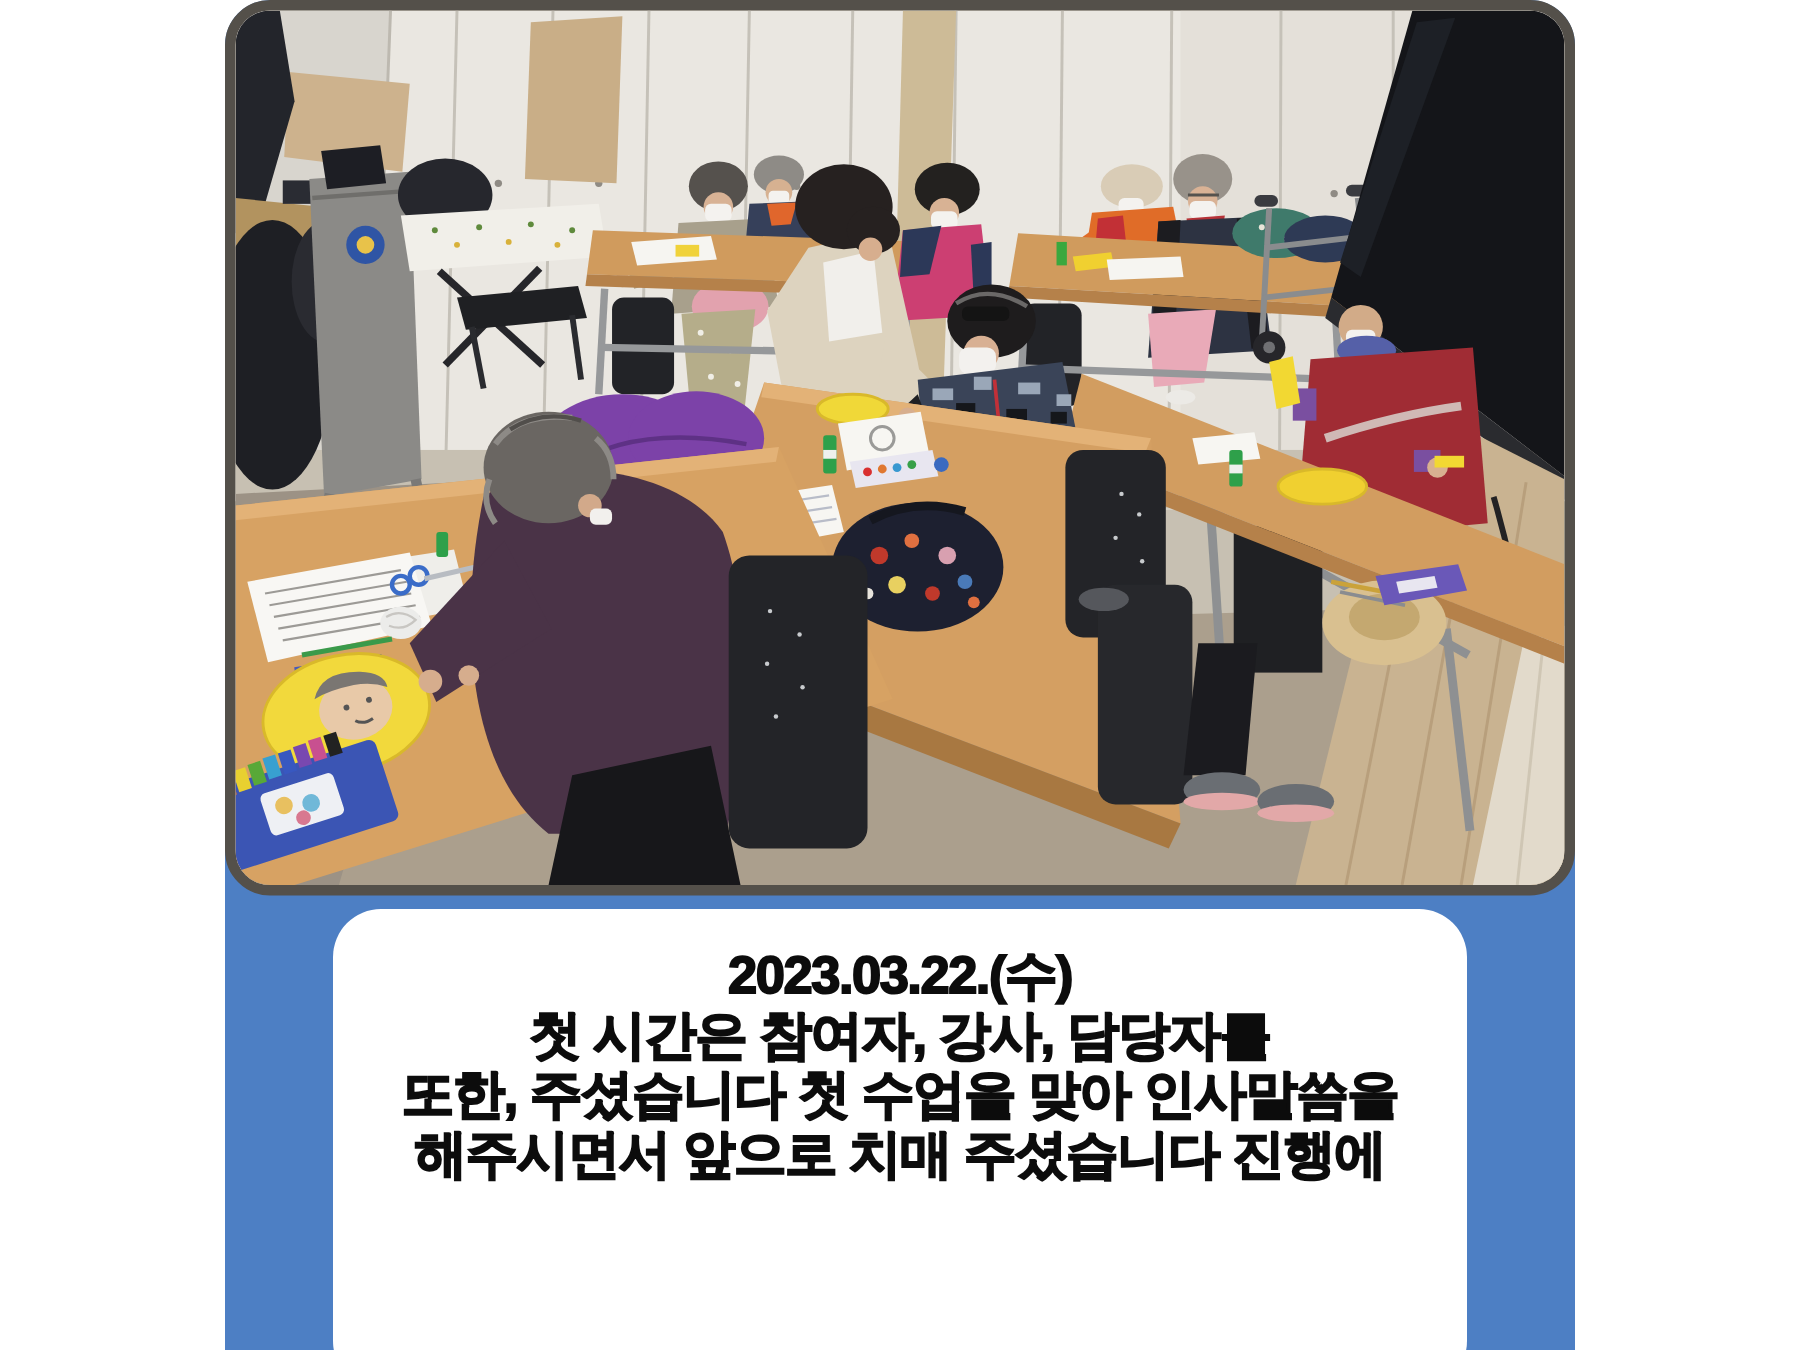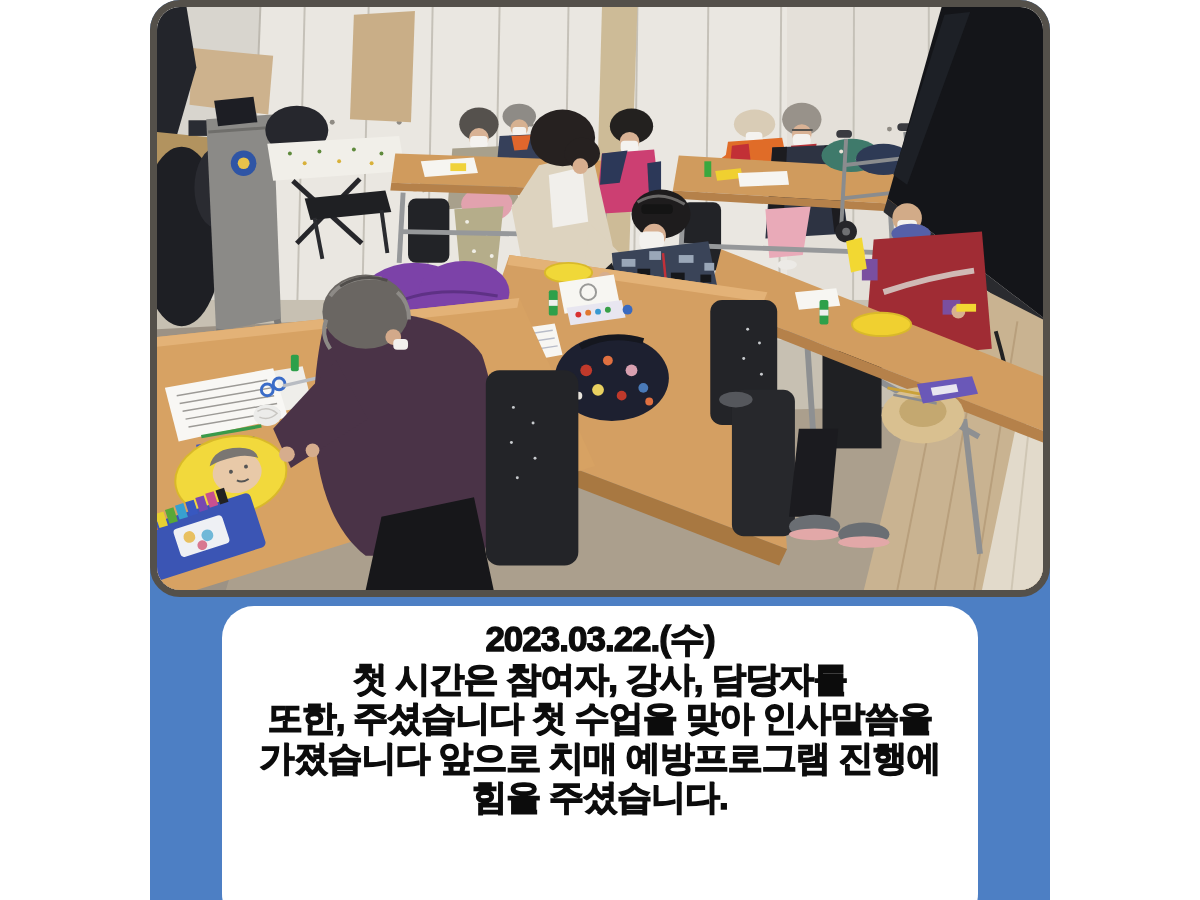--- a/index.html
+++ b/index.html
@@ -16,21 +16,21 @@
     position:absolute;left:150px;top:0;width:900px;height:597px;
     box-sizing:border-box;border:7px solid #54504a;border-radius:30px;
     overflow:hidden;background:#c7c0b2;
   }
   .photo-frame svg{display:block;width:100%;height:100%;}
   .caption-box{
     position:absolute;left:222px;top:606px;width:756px;height:320px;
     background:#ffffff;border-radius:32px;
   }
   .caption{
-    padding-top:13px;text-align:center;
+    padding-top:25px;text-align:center;
     font-weight:bold;font-size:35px;line-height:39.5px;
     color:#0c0c0c;letter-spacing:-1px;
     -webkit-text-stroke:1.3px #0c0c0c;
   }
 </style>
 </head>
 <body>
 
 <div class="panel"></div>
 
@@ -438,16 +438,15 @@
       </g>
     </g>
   </svg>
 </div>
 
 <div class="caption-box">
   <div class="caption">
     <div>2023.03.22.(수)</div>
     <div>첫 시간은 참여자, 강사, 담당자를</div>
     <div>또한, 주셨습니다 첫 수업을 맞아 인사말씀을</div>
-    <div>가졌습니다 앞으로 치매 예방프로그램 진행에</div>
-    <div>힘을 주셨습니다.</div>
+    <div>해주시면서 앞으로 치매 주셨습니다 진행에</div>
   </div>
 </div>
 
 </body></html>

